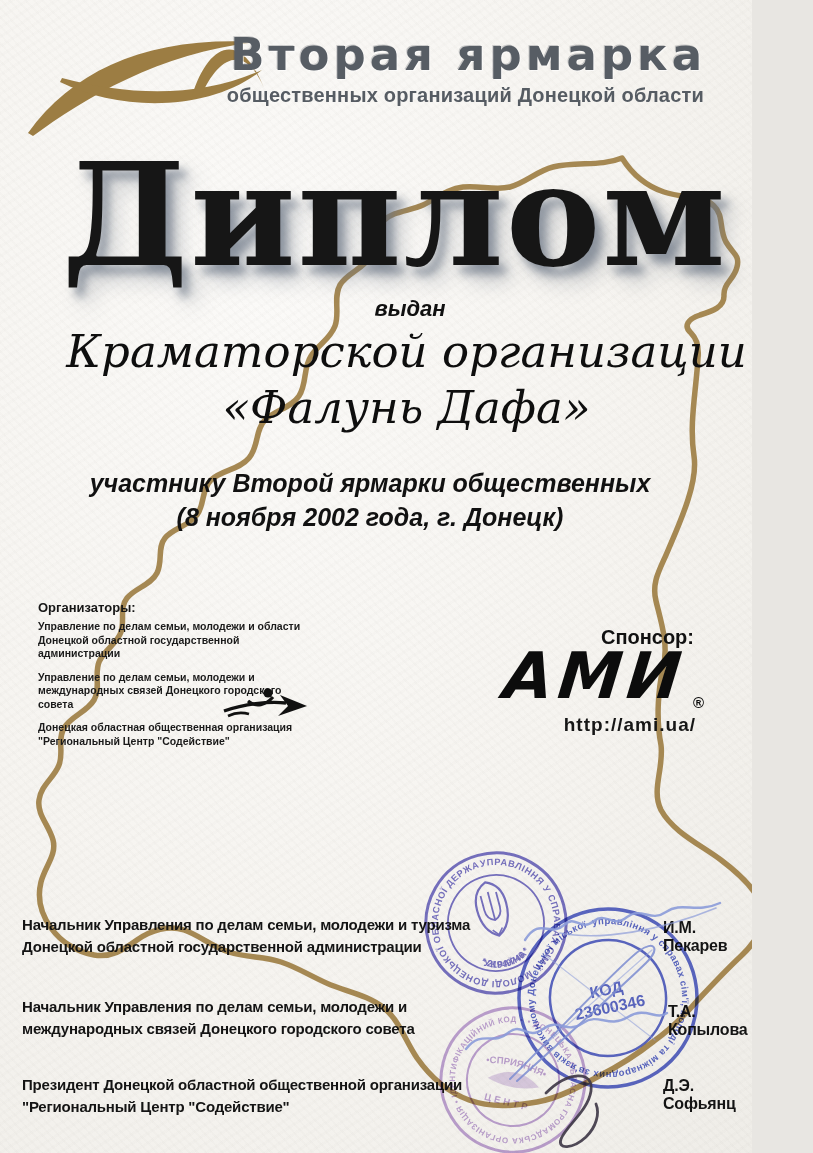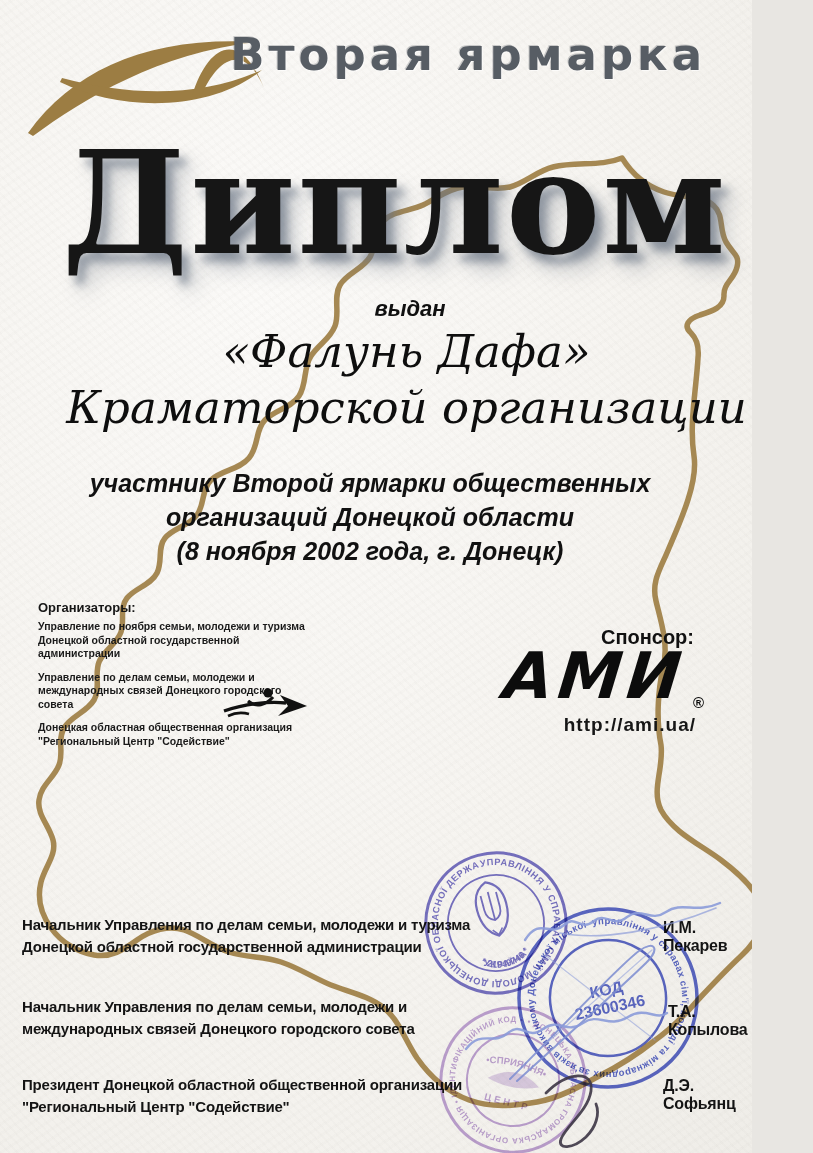--- a/index.html
+++ b/index.html
@@ -19,21 +19,21 @@
     font-family:"DejaVu Sans", sans-serif;font-weight:bold;
     font-size:45px;letter-spacing:4px;color:#575d64;
     text-shadow:1px 1px 0 rgba(255,255,255,.6), -1px -1px 0 rgba(70,76,84,.25);
   }
   .fair-subtitle{
     right:48px;top:84px;width:560px;text-align:right;
     font-weight:bold;font-size:20px;letter-spacing:.2px;color:#565c63;
   }
   
   .diploma-title{
-    left:62px;top:128px;width:700px;
+    left:62px;top:140px;width:700px;
     font-family:"DejaVu Serif", serif;font-weight:bold;
     font-size:142px;line-height:150px;letter-spacing:2px;color:#161616;
     text-shadow:7px 9px 9px rgba(105,115,130,.65), 14px 16px 20px rgba(105,115,130,.35);
   }
   .issued{
     left:0;top:296px;width:764px;text-align:center;
     font-weight:bold;font-style:italic;font-size:22px;color:#101010;margin-left:28px;
   }
   .recipient{
     left:0;top:324px;width:813px;text-align:center;
@@ -100,38 +100,38 @@
          C71,716 87,712 94,700 C101,688 94,675 99,662 C104,650 117,644 121,632
          C125,620 119,608 127,598 C135,588 151,585 157,573 C163,561 157,548 165,538
          C173,528 189,526 197,515 C205,504 201,490 211,480 C221,470 239,470 249,458
          C259,446 255,430 265,420 C275,410 291,408 299,396 C307,384 303,368 311,356
          C319,344 330,339 335,326 C340,313 333,297 340,285 C347,273 363,269 370,257
          C377,245 373,231 383,221 C393,211 410,211 423,205 C436,199 447,189 463,187
          C479,185 495,191 510,187 C525,183 537,171 553,167 C577,161 600,167 622,158 Z"></path>
   </svg>
 
   <div class="abs fair-title">Вторая ярмарка</div>
+  <div class="abs fair-subtitle">общественных организаций Донецкой области</div>
 
   <div class="abs diploma-title">Диплом</div>
   <div class="abs issued">выдан</div>
 
   <div class="abs recipient">
+    <div>Краматорской организации</div>
     <div>«Фалунь Дафа»</div>
-    <div>Краматорской организации</div>
   </div>
 
   <div class="abs participant">
     <div>участнику Второй ярмарки общественных</div>
-    <div>организаций Донецкой области</div>
     <div>(8 ноября 2002 года, г. Донецк)</div>
   </div>
 
   <div class="abs org-heading">Организаторы:</div>
   <div class="abs org-list">
-    <div class="org-item">Управление по ноября семьи, молодежи и туризма Донецкой областной государственной администрации</div>
+    <div class="org-item">Управление по делам семьи, молодежи и области Донецкой областной государственной администрации</div>
     <div class="org-item">Управление по делам семьи, молодежи и международных связей Донецкого городского совета</div>
     <div class="org-item" style="width:300px">Донецкая областная общественная организация "Региональный Центр "Содействие"</div>
   </div>
 
   <svg class="abs" style="left:222px;top:686px" width="88" height="40" viewBox="0 0 88 40">
     <path d="M2,25 C22,18 46,15 64,17" stroke="#111" stroke-width="3.4" fill="none"></path>
     <path d="M58,9 L85,20 L56,30 L66,20 Z" fill="#111"></path>
     <circle cx="46" cy="7" r="4.6" fill="#111"></circle>
     <path d="M26,15 C34,22 44,19 51,11" stroke="#111" stroke-width="3.2" fill="none"></path>
     <path d="M6,30 C14,26 20,26 27,28" stroke="#111" stroke-width="2.6" fill="none"></path>

